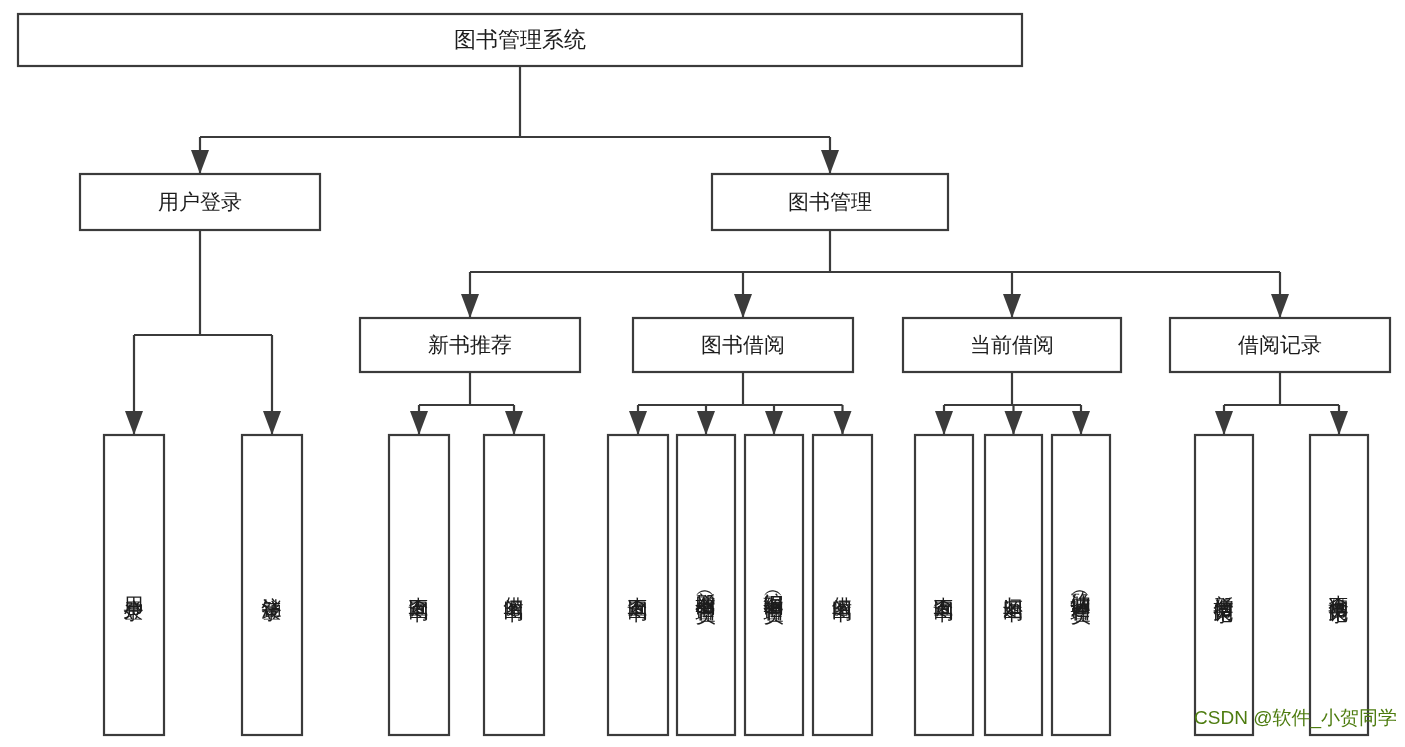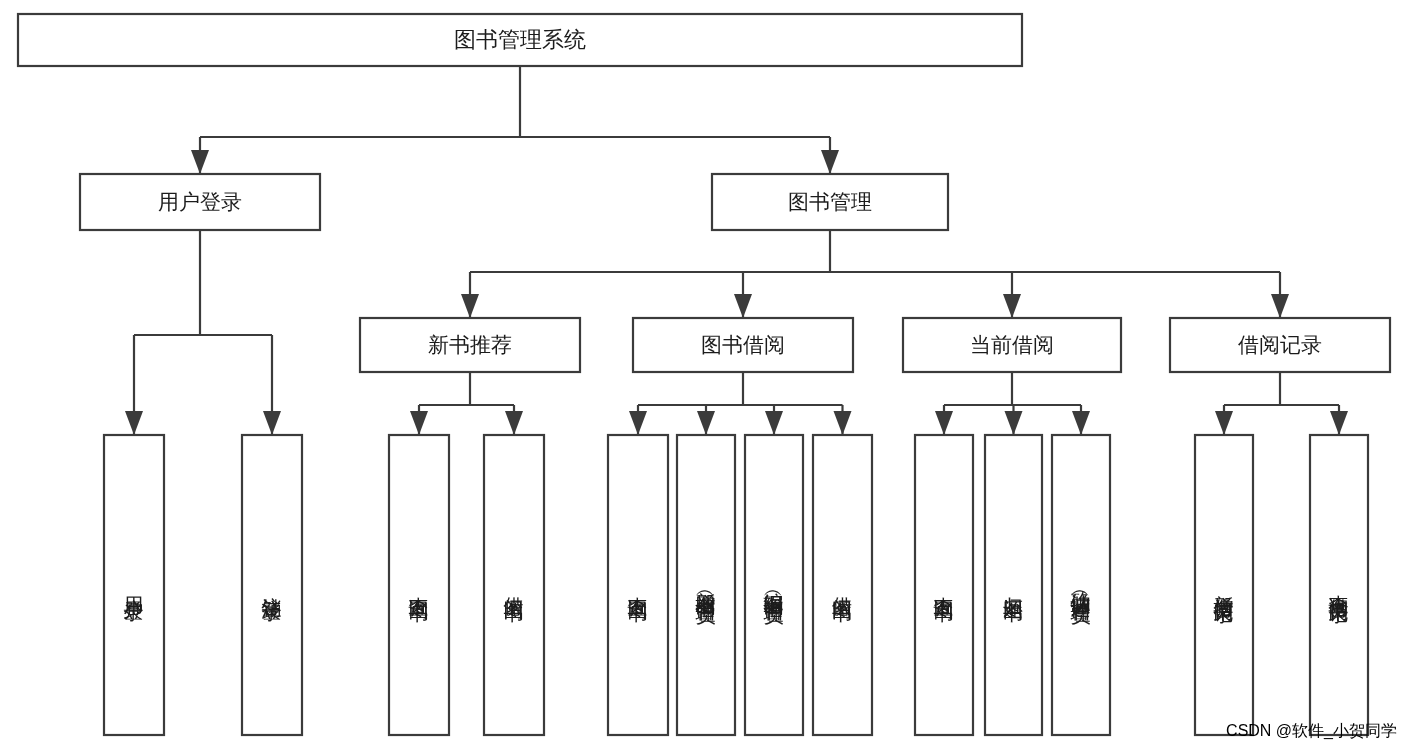--- a/index.html
+++ b/index.html
@@ -64,24 +64,24 @@
     fill: none;
     stroke-linecap: butt;
   }
   .arrow-head {
     fill: #3b3b3b;
     stroke: none;
   }
   .watermark {
     position: absolute;
     right: 8px;
-    bottom: 5px;
-    font-family: "Liberation Sans", "DejaVu Sans", sans-serif;
-    font-size: 16px;
-    color: #000000;
+    bottom: 16px;
+    font-family: "Liberation Sans", "DejaVu Sans", sans-serif;
+    font-size: 19px;
+    color: #4d7c0f;
     white-space: nowrap;
     user-select: none;
   }
 </style>
 </head>
 <body>
 
 <div id="diagram-root">
 
   <svg class="diagram-canvas" viewBox="0 0 1405 747">

